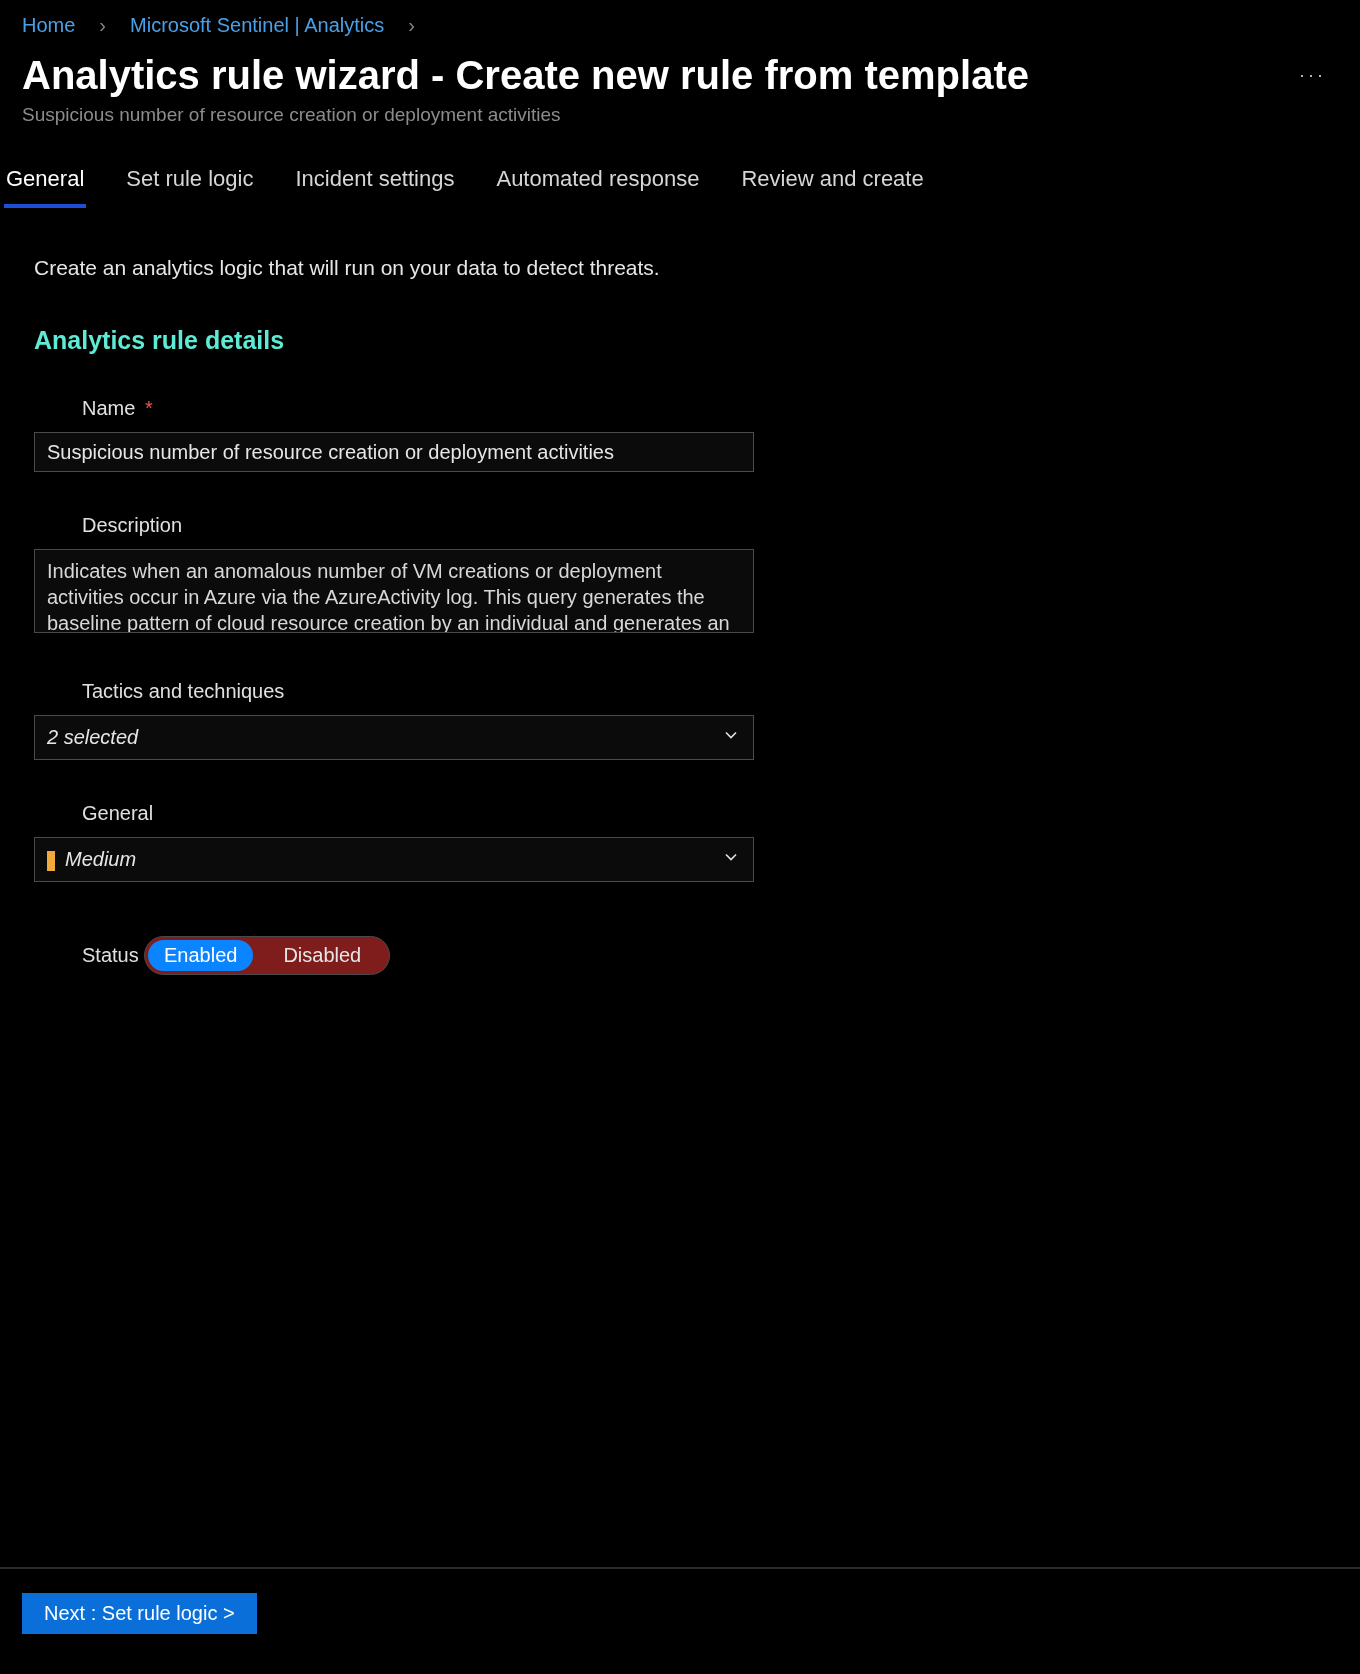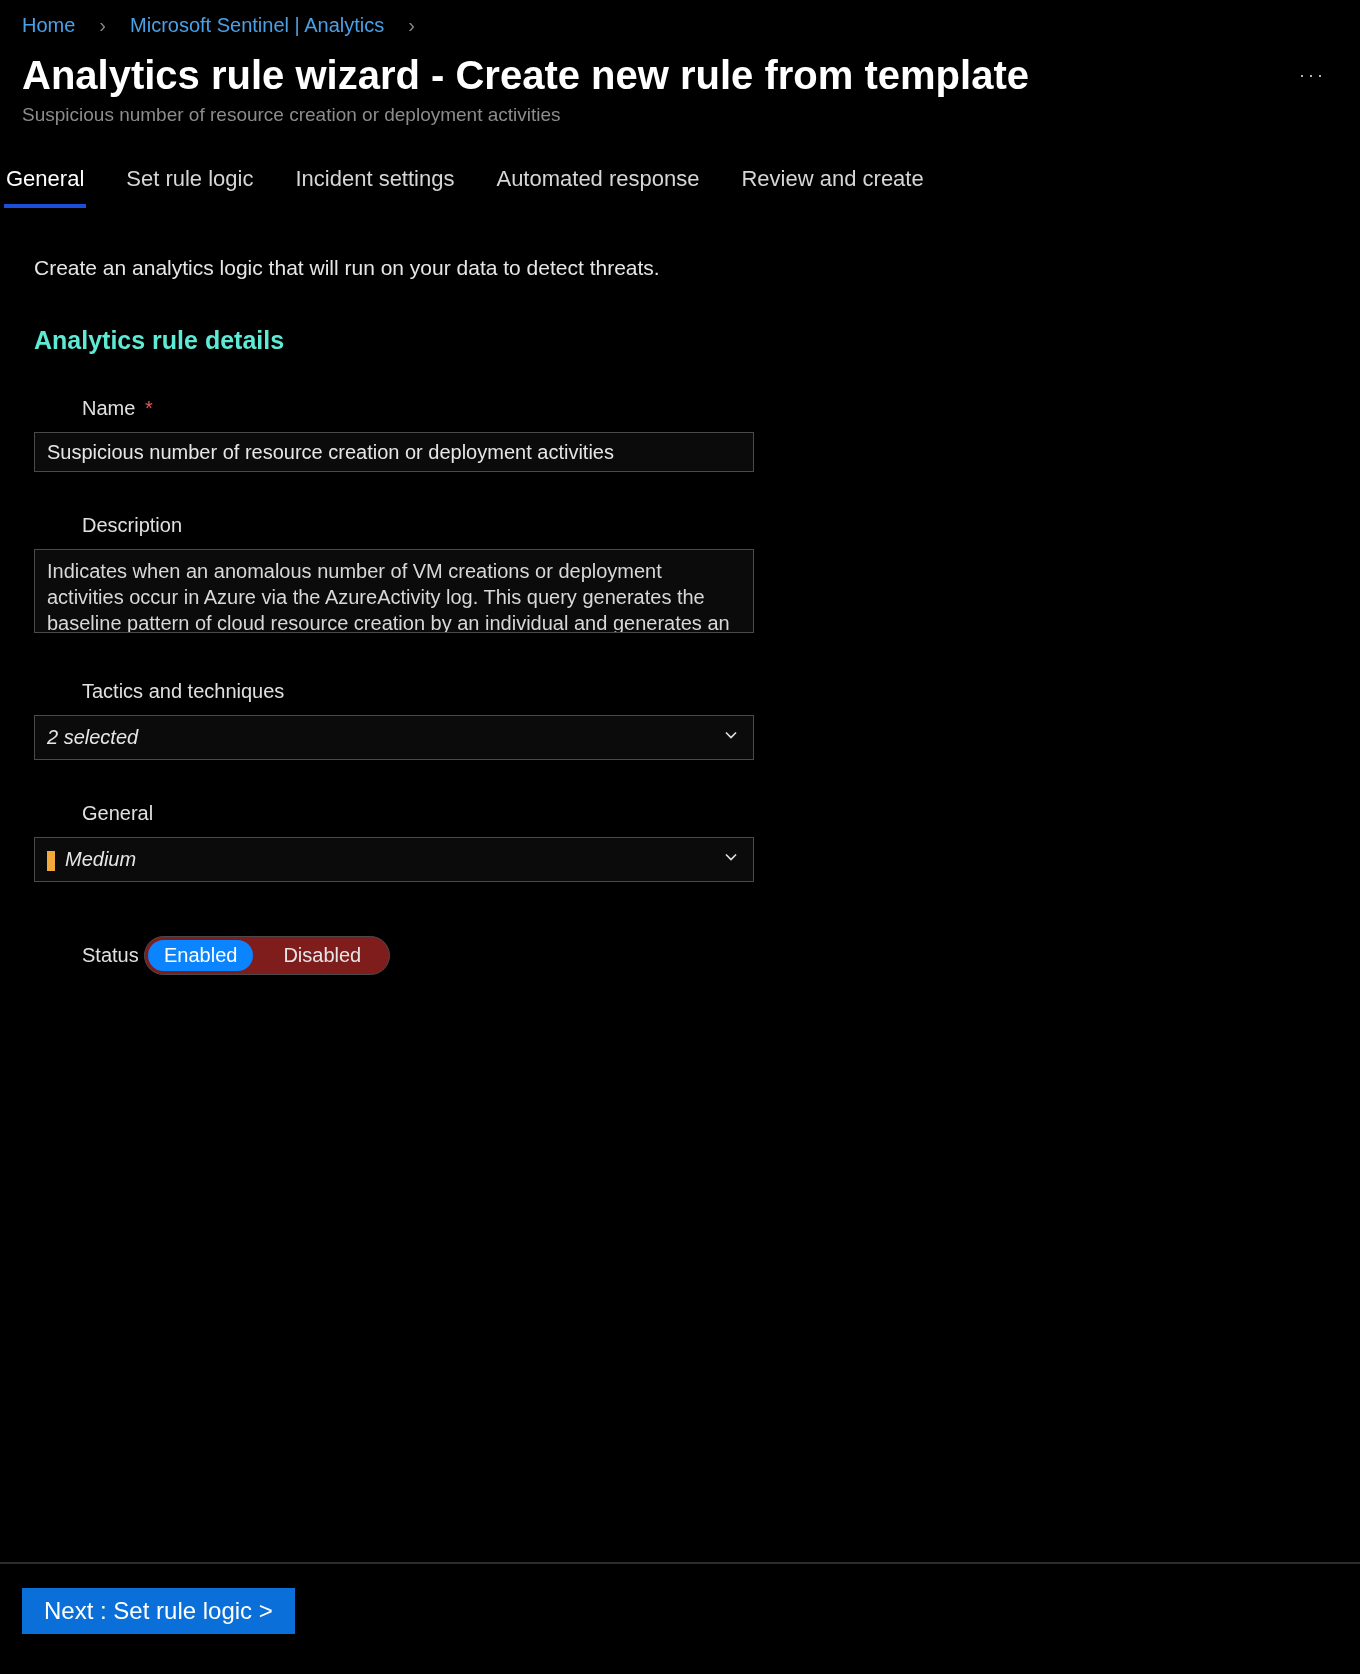--- a/index.html
+++ b/index.html
@@ -150,21 +150,21 @@
   .toggle-opt.active { background:#0a84ff; color:#ffffff; }
 
   
   .footer {
     border-top: 2px solid #2c2c2c;
     padding: 24px 22px 40px 22px;
   }
   .primary-btn {
     background: #0a6fd8;
     color: #ffffff;
-    font-size: 24px;
+    font-size: 20px;
     border: none;
     padding: 9px 22px;
     cursor: pointer;
     font-family: inherit;
   }
 </style>
 </head>
 <body>
 
 <nav class="breadcrumb">

